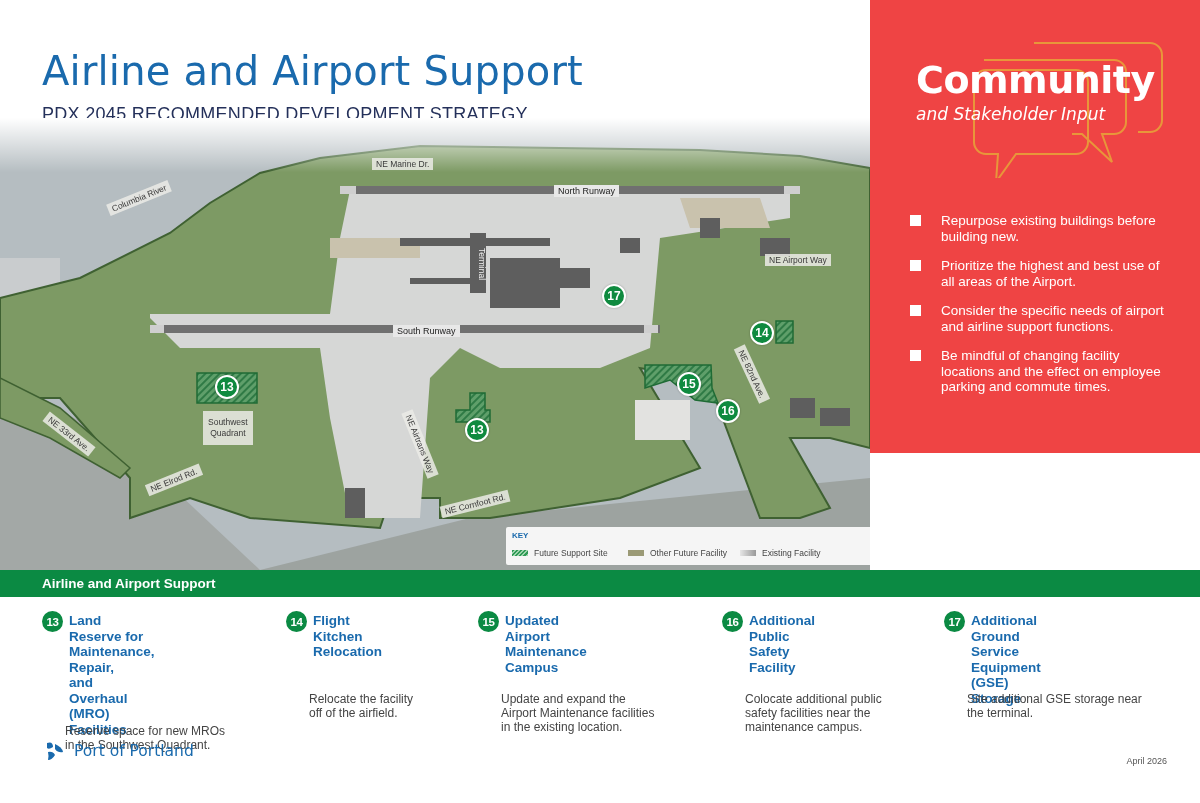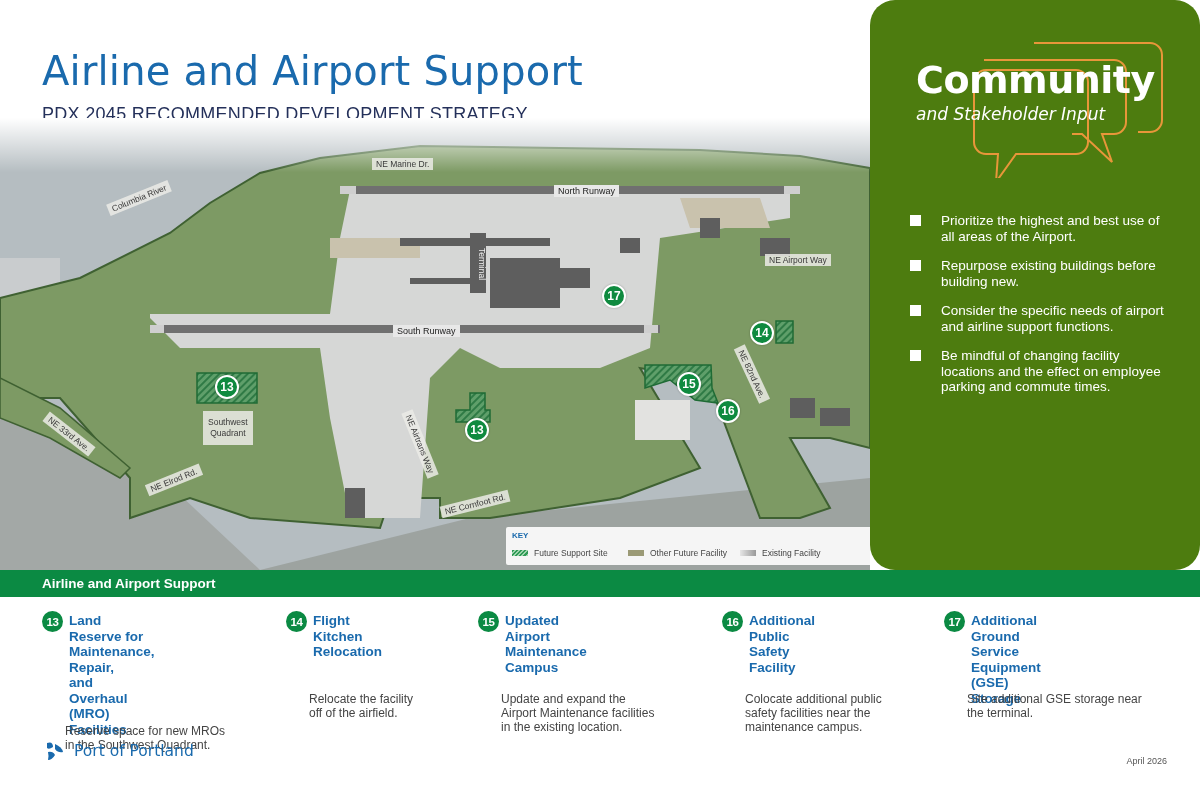--- a/index.html
+++ b/index.html
@@ -24,21 +24,21 @@
   .key-item { position: absolute; top: 21px; display: flex; align-items: center; font-size: 8.5px; color: #444; }
   .key-swatch { width: 16px; height: 6px; margin-right: 6px; }
   .sw-future { background: repeating-linear-gradient(135deg, #2f9a56 0 1.5px, #9fd4ad 1.5px 3px); }
   .sw-other { background: #9b9a76; }
   .sw-existing { background: linear-gradient(to right, #e6e6e6, #999); }
   .north { position: absolute; right: 6px; top: 3px; width: 24px; height: 32px; display: flex; flex-direction: column; align-items: center; }
   .north-circle { width: 20px; height: 20px; border-radius: 50%; background: #1a6aad; position: relative; }
   .north-label { font-size: 5.5px; color: #1a6aad; font-weight: 700; margin-top: 1px; }
 
   
-  .right-panel { position: absolute; left: 870px; top: 0; width: 330px; height: 570px; background: #4d7c0f; border-radius: 25px; }
+  .right-panel { position: absolute; left: 870px; top: 0; width: 330px; height: 453px; background: #ef4444; }
   .cmty-logo { position: absolute; left: 44px; top: 38px; width: 250px; height: 140px; }
   .cmty-title { position: absolute; left: 46px; top: 58px; font-size: 38px; font-weight: 700; color: #ffffff; font-family: "DejaVu Sans", sans-serif; letter-spacing: -0.5px; }
   .cmty-sub { position: absolute; left: 46px; top: 104px; font-size: 17px; color: #ffffff; font-family: "DejaVu Sans", sans-serif; font-style: italic; }
   .bullets { position: absolute; left: 40px; top: 213px; width: 260px; }
   .bullet { display: flex; margin-bottom: 14px; }
   .bullet-box { width: 11px; height: 11px; background: #ffffff; margin-top: 2px; margin-right: 20px; flex-shrink: 0; }
   .bullet-text { color: #ffffff; font-size: 13.5px; line-height: 15.5px; }
 
   
   .section-bar { position: absolute; left: 0; top: 570px; width: 1200px; height: 27px; background: #0b8a43; }
@@ -179,25 +179,25 @@
     <path d="M70 22 h130 a12 12 0 0 1 12 12 v50 a12 12 0 0 1 -12 12 h-12 l10 28 l-30 -28 h-10" fill="none" stroke="#e8963a" stroke-width="2"></path>
     <path d="M145 5 h116 a12 12 0 0 1 12 12 v65 a12 12 0 0 1 -12 12 h-12" fill="none" stroke="#e8963a" stroke-width="2" transform="translate(-25,0)"></path>
     <path d="M72 22 h90 a12 12 0 0 1 12 12 v60 a12 12 0 0 1 -12 12 h-60 l-20 28 l2 -28 h-12 a12 12 0 0 1 -12 -12 v-60 a12 12 0 0 1 12 -12 z" fill="none" stroke="#e8963a" stroke-width="2" transform="translate(0,10)"></path>
   </svg>
   <div class="cmty-title">Community</div>
   <div class="cmty-sub">and Stakeholder Input</div>
 
   <div class="bullets">
     <div class="bullet">
       <span class="bullet-box"></span>
+      <span class="bullet-text">Repurpose existing buildings before building new.</span>
+    </div>
+    <div class="bullet">
+      <span class="bullet-box"></span>
       <span class="bullet-text">Prioritize the highest and best use of all areas of the Airport.</span>
-    </div>
-    <div class="bullet">
-      <span class="bullet-box"></span>
-      <span class="bullet-text">Repurpose existing buildings before building new.</span>
     </div>
     <div class="bullet">
       <span class="bullet-box"></span>
       <span class="bullet-text">Consider the specific needs of airport and airline support functions.</span>
     </div>
     <div class="bullet">
       <span class="bullet-box"></span>
       <span class="bullet-text">Be mindful of changing facility locations and the effect on employee parking and commute times.</span>
     </div>
   </div>

